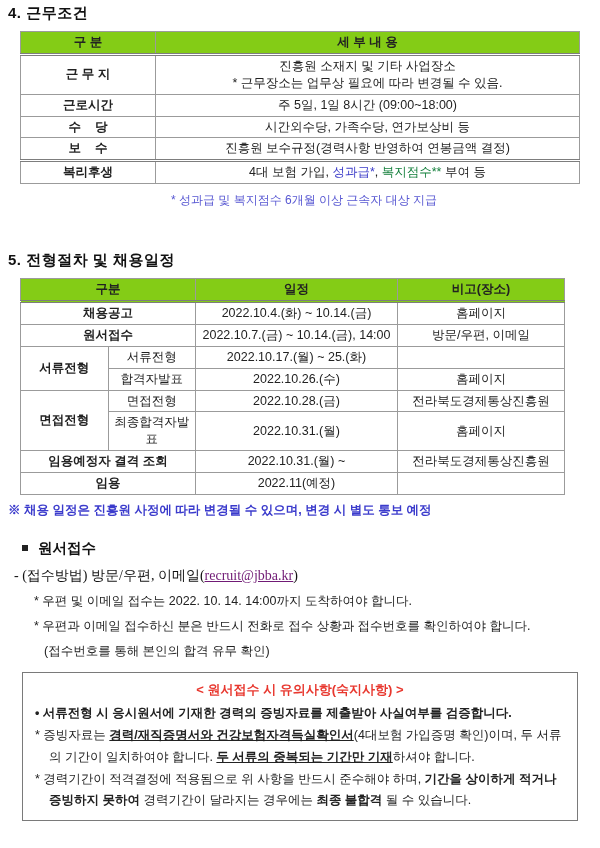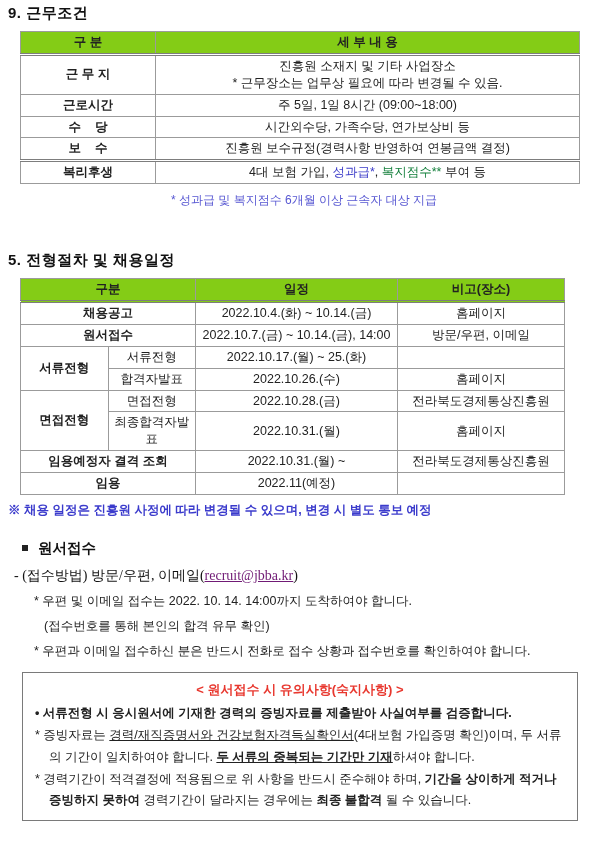--- a/index.html
+++ b/index.html
@@ -80,21 +80,21 @@
     font-size:13px; margin:2px 0 4px 0;
   }
   .notice-item {
     padding-left:14px; text-indent:-14px;
     line-height:1.75;
   }
 </style>
 </head>
 <body>
 
-<div class="h-sec">9. 근무조건</div>
+<div class="h-sec">4. 근무조건</div>
 
 <table class="doc-table t1">
   <tbody>
       <tr class="dbl-bottom">
     <th class="c-label">구 분</th>
     <th>세 부 내 용</th>
   </tr>
   <tr>
     <td class="c-label">근 무 지</td>
     <td>
@@ -181,23 +181,23 @@
 
 <div class="app">
   <div class="app-head">
     <span class="sq"></span>
     <span>원서접수</span>
   </div>
   <div class="app-line">
     <span>- (접수방법) 방문/우편, 이메일(</span><span class="email">recruit@jbba.kr</span><span>)</span>
   </div>
   <div class="sub-note">* 우편 및 이메일 접수는 2022. 10. 14. 14:00까지 도착하여야 합니다.</div>
+  <div class="sub-note">* 우편과 이메일 접수하신 분은 반드시 전화로 접수 상황과 접수번호를 확인하여야 합니다.</div>
   <div class="sub-note cont">(접수번호를 통해 본인의 합격 유무 확인)</div>
-  <div class="sub-note">* 우편과 이메일 접수하신 분은 반드시 전화로 접수 상황과 접수번호를 확인하여야 합니다.</div>
 </div>
 
 <div class="notice">
   <div class="notice-title">&lt; 원서접수 시 유의사항(숙지사항) &gt;</div>
   <div class="notice-item"><span style="font-weight: bold;">• 서류전형 시 응시원서에 기재한 경력의 증빙자료를 제출받아 사실여부를 검증합니다.</span></div>
-  <div class="notice-item"><span>* 증빙자료는 </span><span style="font-weight: normal; text-decoration: underline;">경력/재직증명서와 건강보험자격득실확인서</span><span>(4대보험 가입증명 확인)이며, 두 서류의 기간이 일치하여야 합니다. </span><span style="font-weight: bold; text-decoration: underline;">두 서류의 중복되는 기간만 기재</span><span>하셔야 합니다.</span></div>
+  <div class="notice-item"><span>* 증빙자료는 </span><span style="font-weight: bold; text-decoration: underline;">경력/재직증명서와 건강보험자격득실확인서</span><span>(4대보험 가입증명 확인)이며, 두 서류의 기간이 일치하여야 합니다. </span><span style="font-weight: bold; text-decoration: underline;">두 서류의 중복되는 기간만 기재</span><span>하셔야 합니다.</span></div>
   <div class="notice-item"><span>* 경력기간이 적격결정에 적용됨으로 위 사항을 반드시 준수해야 하며, </span><span style="font-weight: bold;">기간을 상이하게 적거나 증빙하지 못하여</span><span> 경력기간이 달라지는 경우에는 </span><span style="font-weight: bold;">최종 불합격</span><span> 될 수 있습니다.</span></div>
 
 </div>
 
 </body></html>

